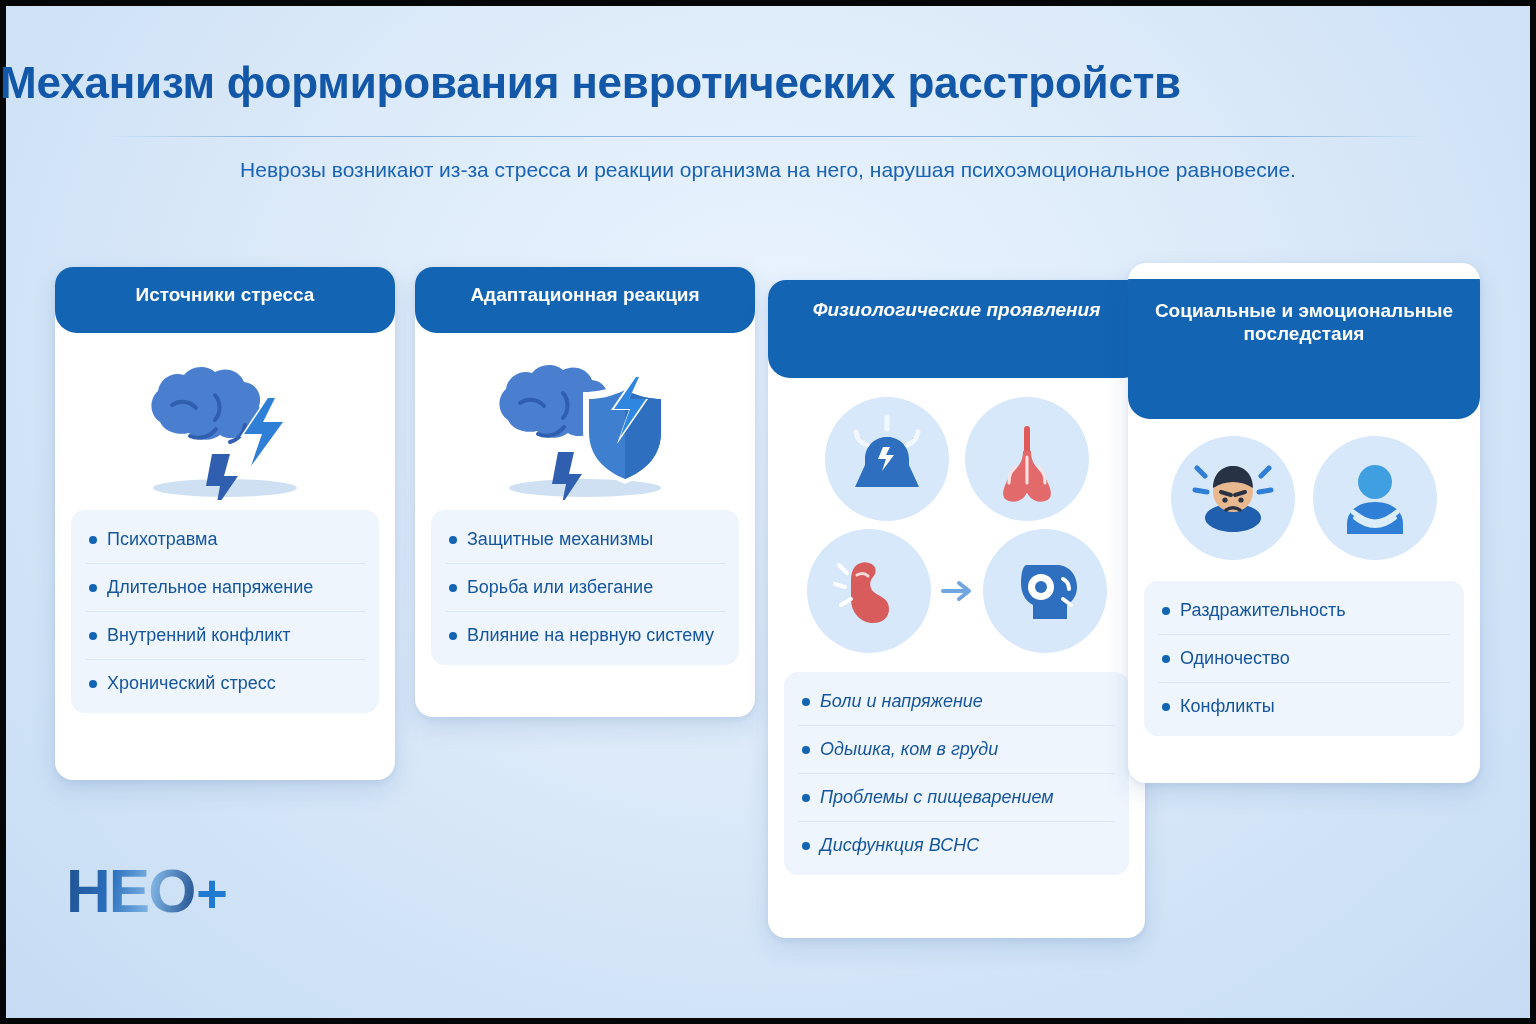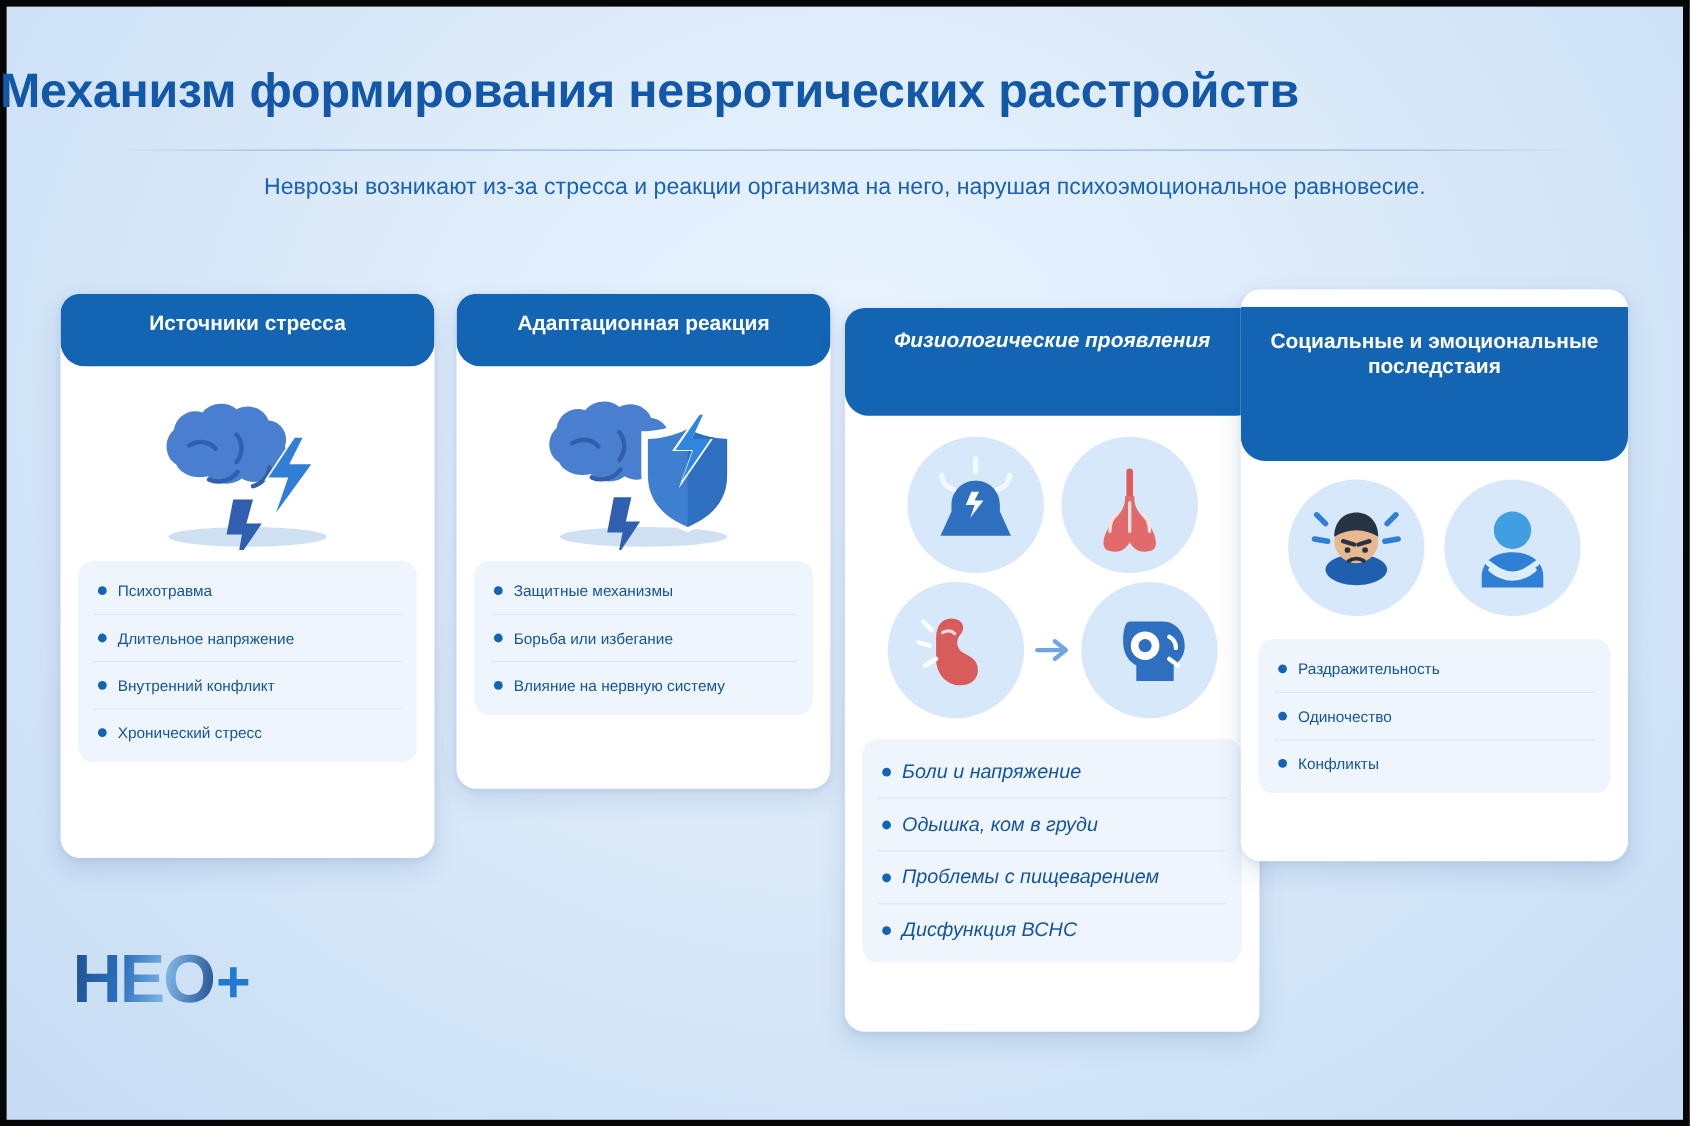--- a/index.html
+++ b/index.html
@@ -94,21 +94,21 @@
     border-radius: 14px;
     padding: 6px 14px;
     box-sizing: border-box;
   }
   .list-item {
     display: flex;
     align-items: center;
     gap: 10px;
     padding: 13px 4px;
     color: #15559d;
-    font-size: 14px;
+    font-size: 18px;
     border-bottom: 1px solid #dce8f6;
   }
   .list-item:last-child { border-bottom: none; }
   .bullet {
     width: 8px;
     height: 8px;
     border-radius: 50%;
     background: #1464b4;
     flex: 0 0 auto;
   }

